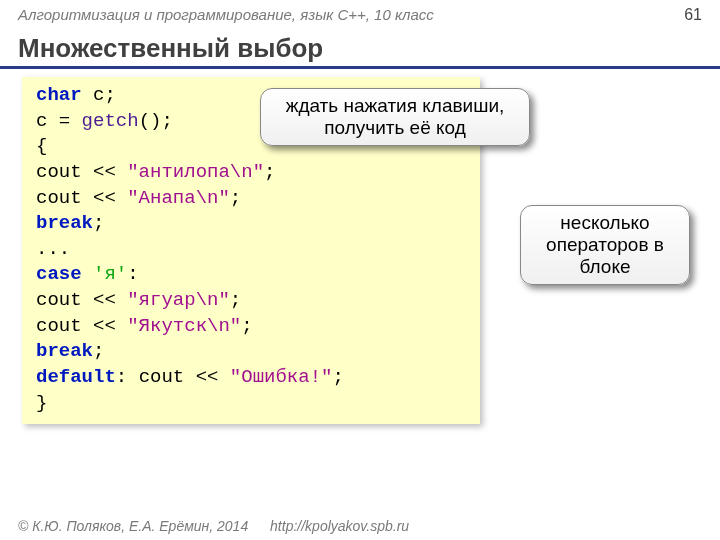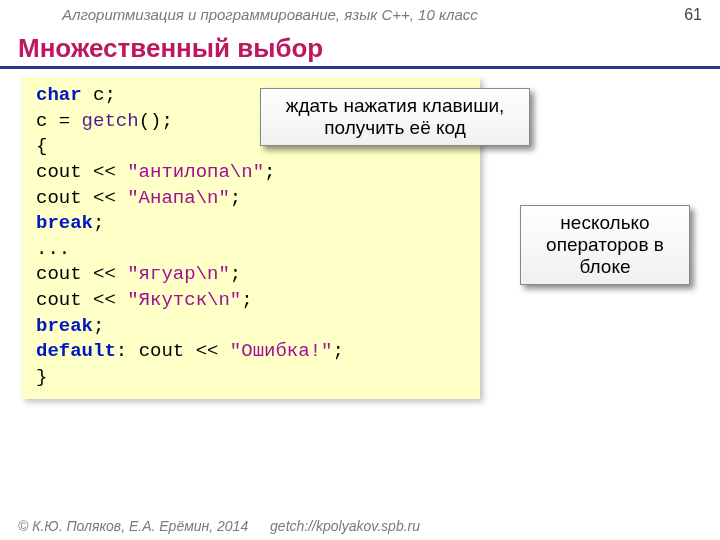--- a/index.html
+++ b/index.html
@@ -10,34 +10,33 @@
     font-family: Arial, sans-serif;
     background: #fff;
     position: relative;
     overflow: hidden;
   }
   .header-subtitle {
     font-style: italic;
     color: #7a7a7a;
     font-size: 15px;
     padding: 6px 18px 0 18px;
-    margin-left: 44px;
   }
   .page-number {
     position: absolute;
     top: 6px;
     right: 18px;
     font-size: 16px;
     color: #444;
     text-align: right;
   }
   .title {
     font-size: 26px;
     font-weight: bold;
-    color: #be185d;
+    color: #404040;
     padding: 10px 18px 2px 18px;
     border-bottom: 3px solid #2a3a8a;
     margin-bottom: 8px;
   }
   .code-box {
     background: #ffffc8;
     margin: 0 0 0 22px;
     padding: 6px 14px 8px 14px;
     width: 430px;
     font-family: "Courier New", monospace;
@@ -47,21 +46,21 @@
     position: relative;
   }
   .kw { color: #0018c0; font-weight: bold; }
   .fn { color: #4c1d95; }
   .ch { color: #12a712; }
   .str { color: #a01090; }
   .callout {
     position: absolute;
     background: linear-gradient(#fff,#f0f0f0);
     border: 1px solid #888;
-    border-radius: 0;
+    border-radius: 12px;
     padding: 6px 14px;
     font-size: 19px;
     text-align: center;
     color: #000;
     box-shadow: 4px 4px 6px rgba(0,0,0,0.45);
   }
   .callout1 { top: 88px; left: 260px; width: 240px; }
   .callout2 { top: 205px; left: 520px; width: 140px; }
   .footer {
     position: absolute;
@@ -81,26 +80,27 @@
 <div class="title">Множественный выбор</div>
 
 <div class="code-box">
 <div><span class="kw">char</span><span> c;</span></div>
 <div><span>c = </span><span class="fn">getch</span><span>();</span></div>
 <div>  {</div>
 <div><span>     cout &lt;&lt; </span><span class="str">"антилопа\n"</span><span>;</span></div>
 <div><span>     cout &lt;&lt; </span><span class="str">"Анапа\n"</span><span>;</span></div>
 <div><span class="kw">     break</span><span>;</span></div>
 <div>  ...</div>
+<div><span class="kw">  case</span><span class="ch"> 'я'</span><span>:</span></div>
 <div><span>     cout &lt;&lt; </span><span class="str">"ягуар\n"</span><span>;</span></div>
 <div><span>     cout &lt;&lt; </span><span class="str">"Якутск\n"</span><span>;</span></div>
 <div><span class="kw">     break</span><span>;</span></div>
 <div><span class="kw">  default</span><span>: cout &lt;&lt; </span><span class="str">"Ошибка!"</span><span>;</span></div>
 <div>  }</div>
 </div>
 
 <div class="callout callout1">ждать нажатия клавиши, получить её код</div>
 <div class="callout callout2">несколько операторов в блоке</div>
 
 <div class="footer">
   <span>© К.Ю. Поляков, Е.А. Ерёмин, 2014</span>
-  <span class="url">getch://kpolyakov.spb.ru</span>
+  <span class="url">http://kpolyakov.spb.ru</span>
 </div>
 
 </body></html>

